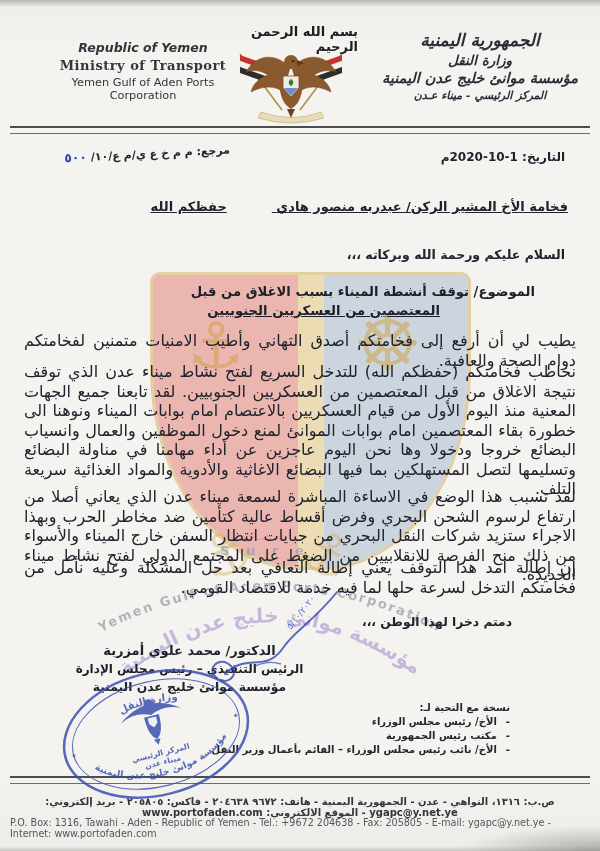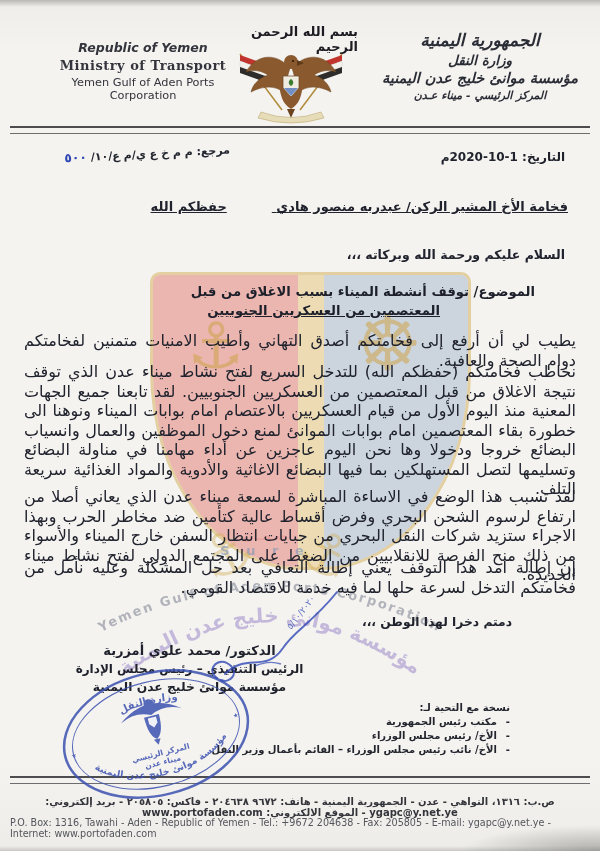--- a/index.html
+++ b/index.html
@@ -191,24 +191,24 @@
     <path d="M111,86 h8 l-4,7 Z" fill="#3c51b0"></path>
     <text x="115" y="106" font-size="9" font-weight="700" fill="#3c51b0" text-anchor="middle">المركز الرئيسي</text>
     <text x="115" y="117" font-size="9" font-weight="700" fill="#3c51b0" text-anchor="middle">ميناء عدن</text>
     <text x="12" y="85" font-size="12" fill="#3c51b0">٭</text>
     <text x="208" y="85" font-size="12" fill="#3c51b0">٭</text>
   </svg>
 
   <div class="abs ar cc" style="right:90px;top:702px;width:330px;z-index:3;">
     <div>نسخة مع التحية لـ:</div>
     <div class="cc-row">
-        <span>مكتب رئيس الجمهورية</span>
+        <span>الأخ/ رئيس مجلس الوزراء</span>
       </div>
     <div class="cc-row">
-        <span>الأخ/ رئيس مجلس الوزراء</span>
+        <span>مكتب رئيس الجمهورية</span>
       </div>
     <div class="cc-row">
         <span>الأخ/ نائب رئيس مجلس الوزراء – القائم بأعمال وزير النقل</span>
       </div>
   </div>
 
   <div class="abs rule" style="left:10px;top:776px;width:580px;z-index:3;"></div>
   <div class="abs ar foot-ar" style="left:10px;top:796px;width:580px;z-index:3;">ص.ب: ١٣١٦، التواهي - عدن - الجمهورية اليمنية - هاتف: ٩٦٧٢ ٢٠٤٦٣٨ - فاكس: ٢٠٥٨٠٥ - بريد إلكتروني: ygapc@y.net.ye - الموقع الالكتروني: www.portofaden.com</div>
   <div class="abs foot-en" style="left:10px;top:817px;width:580px;z-index:3;">P.O. Box: 1316, Tawahi - Aden - Republic of Yemen - Tel.: +9672 204638 - Fax: 205805 - E-mail: ygapc@y.net.ye - Internet: www.portofaden.com</div>
 

